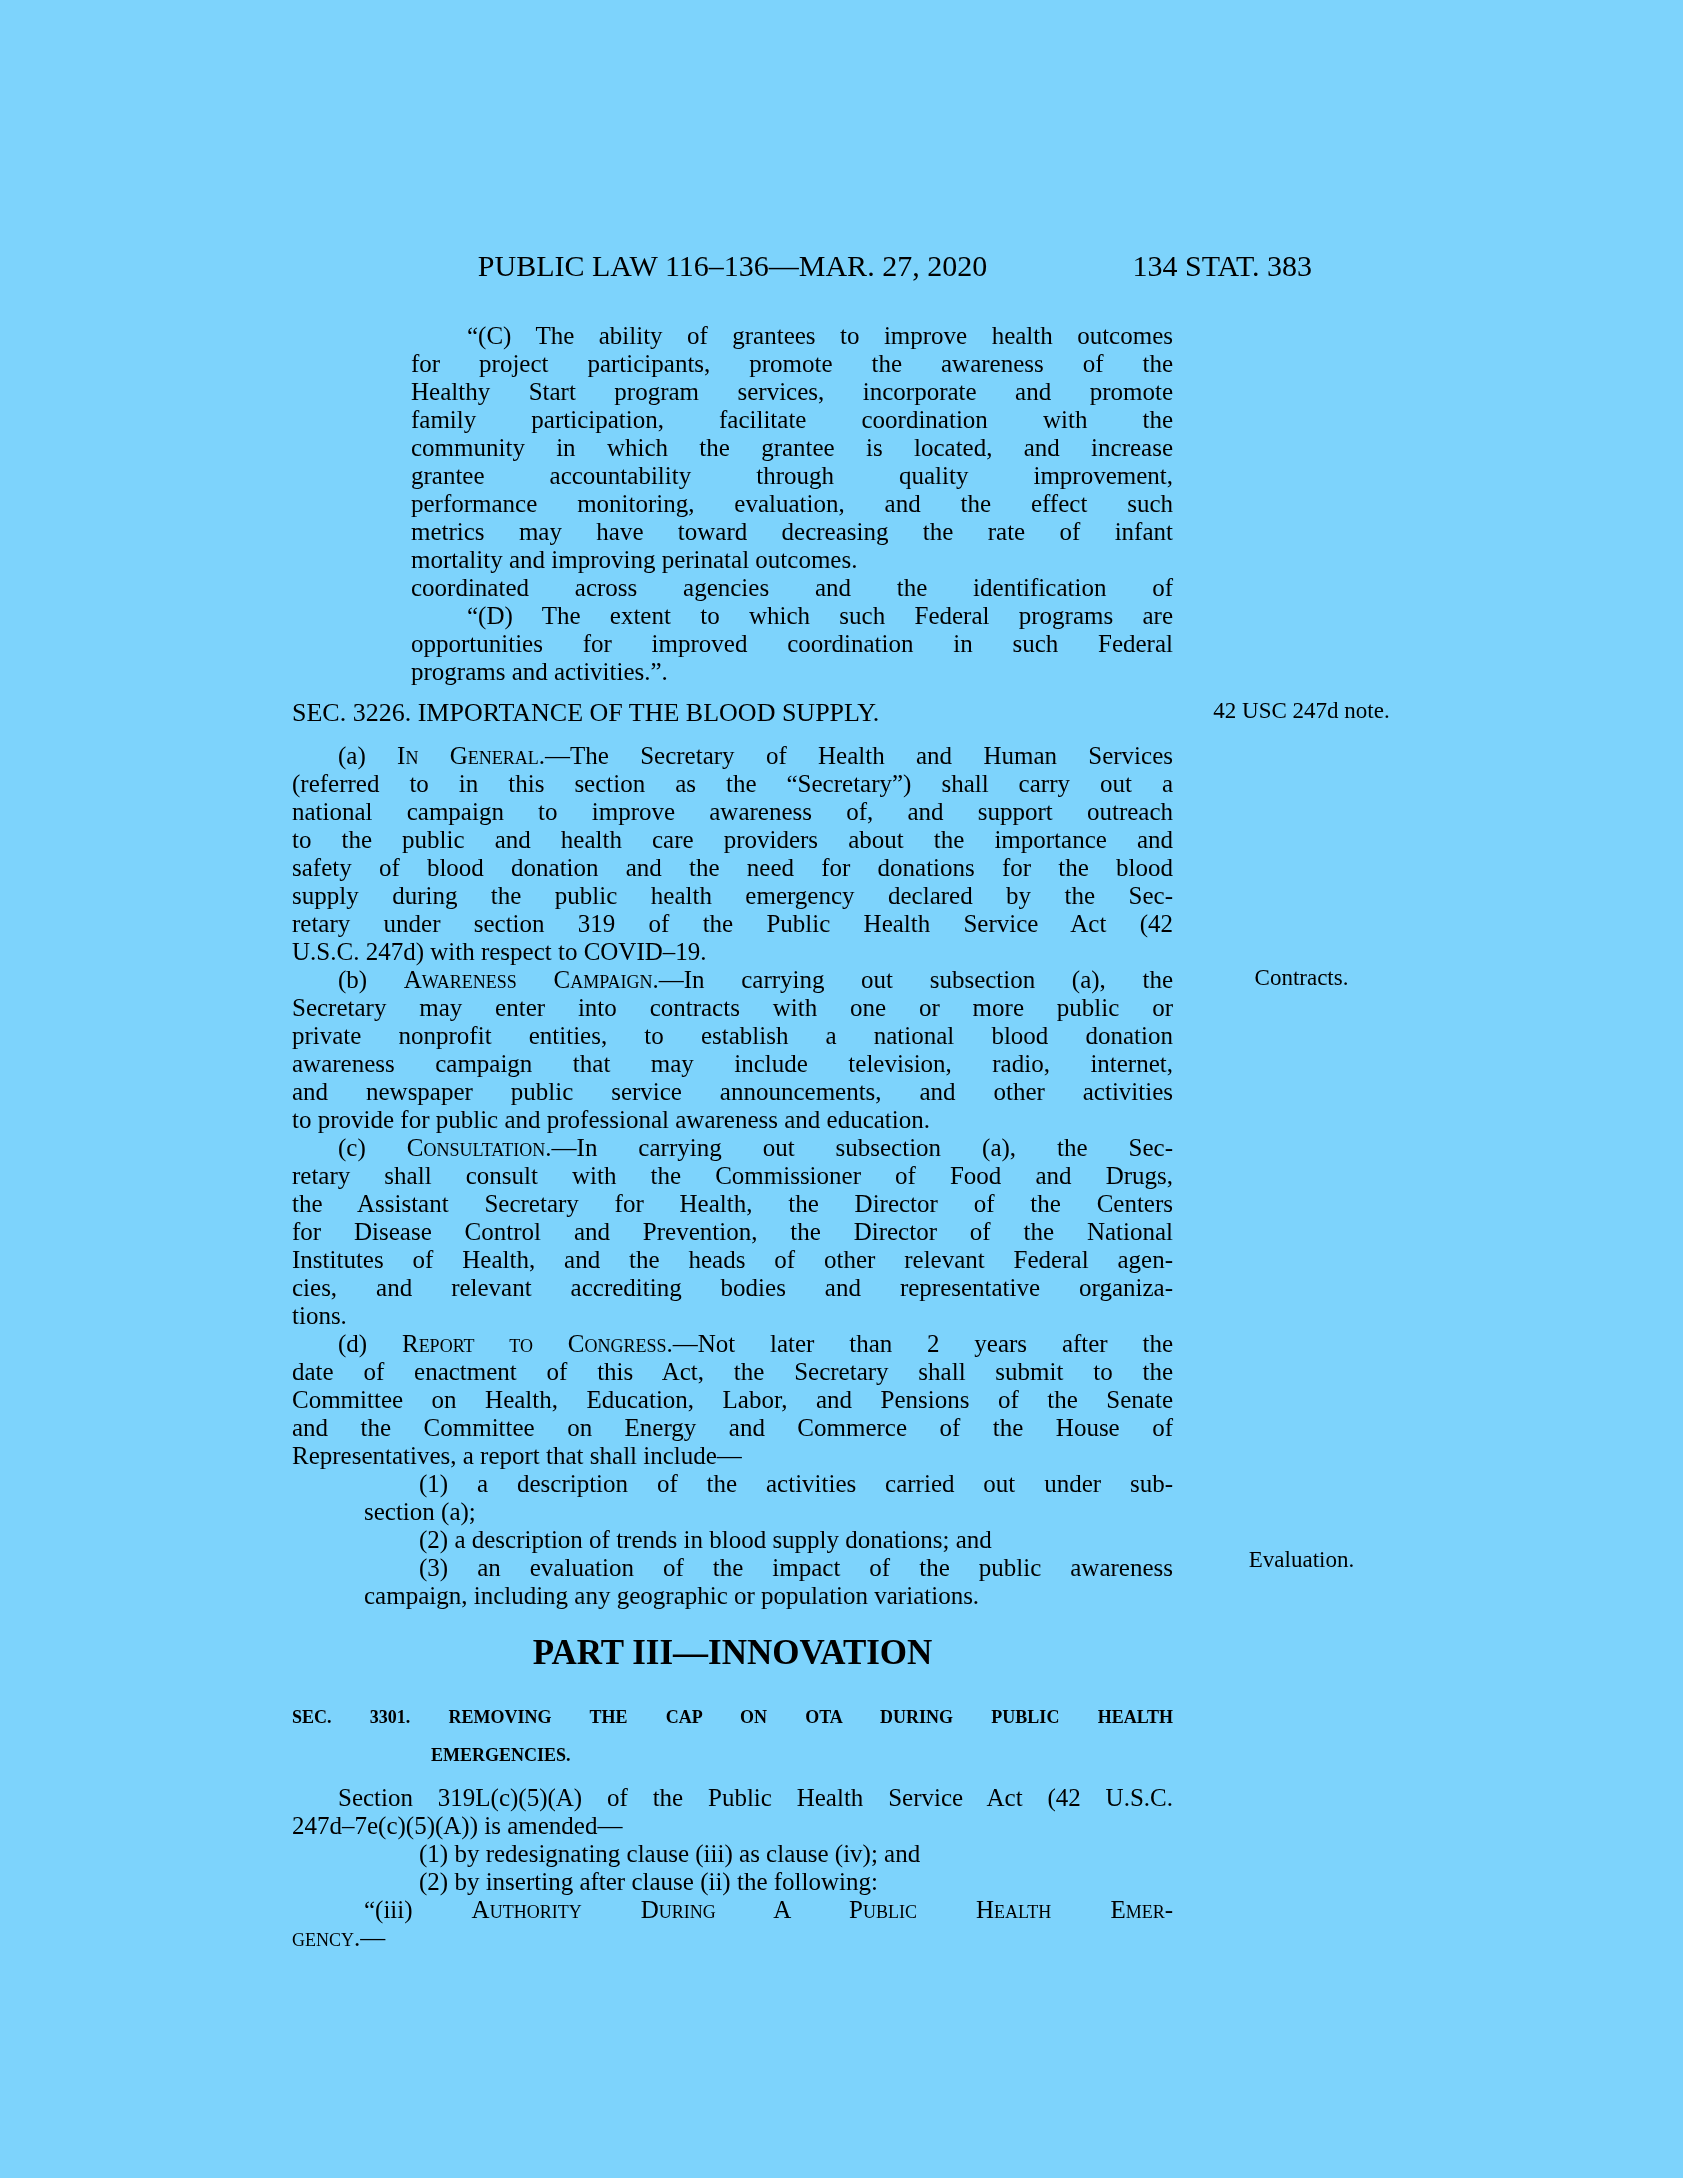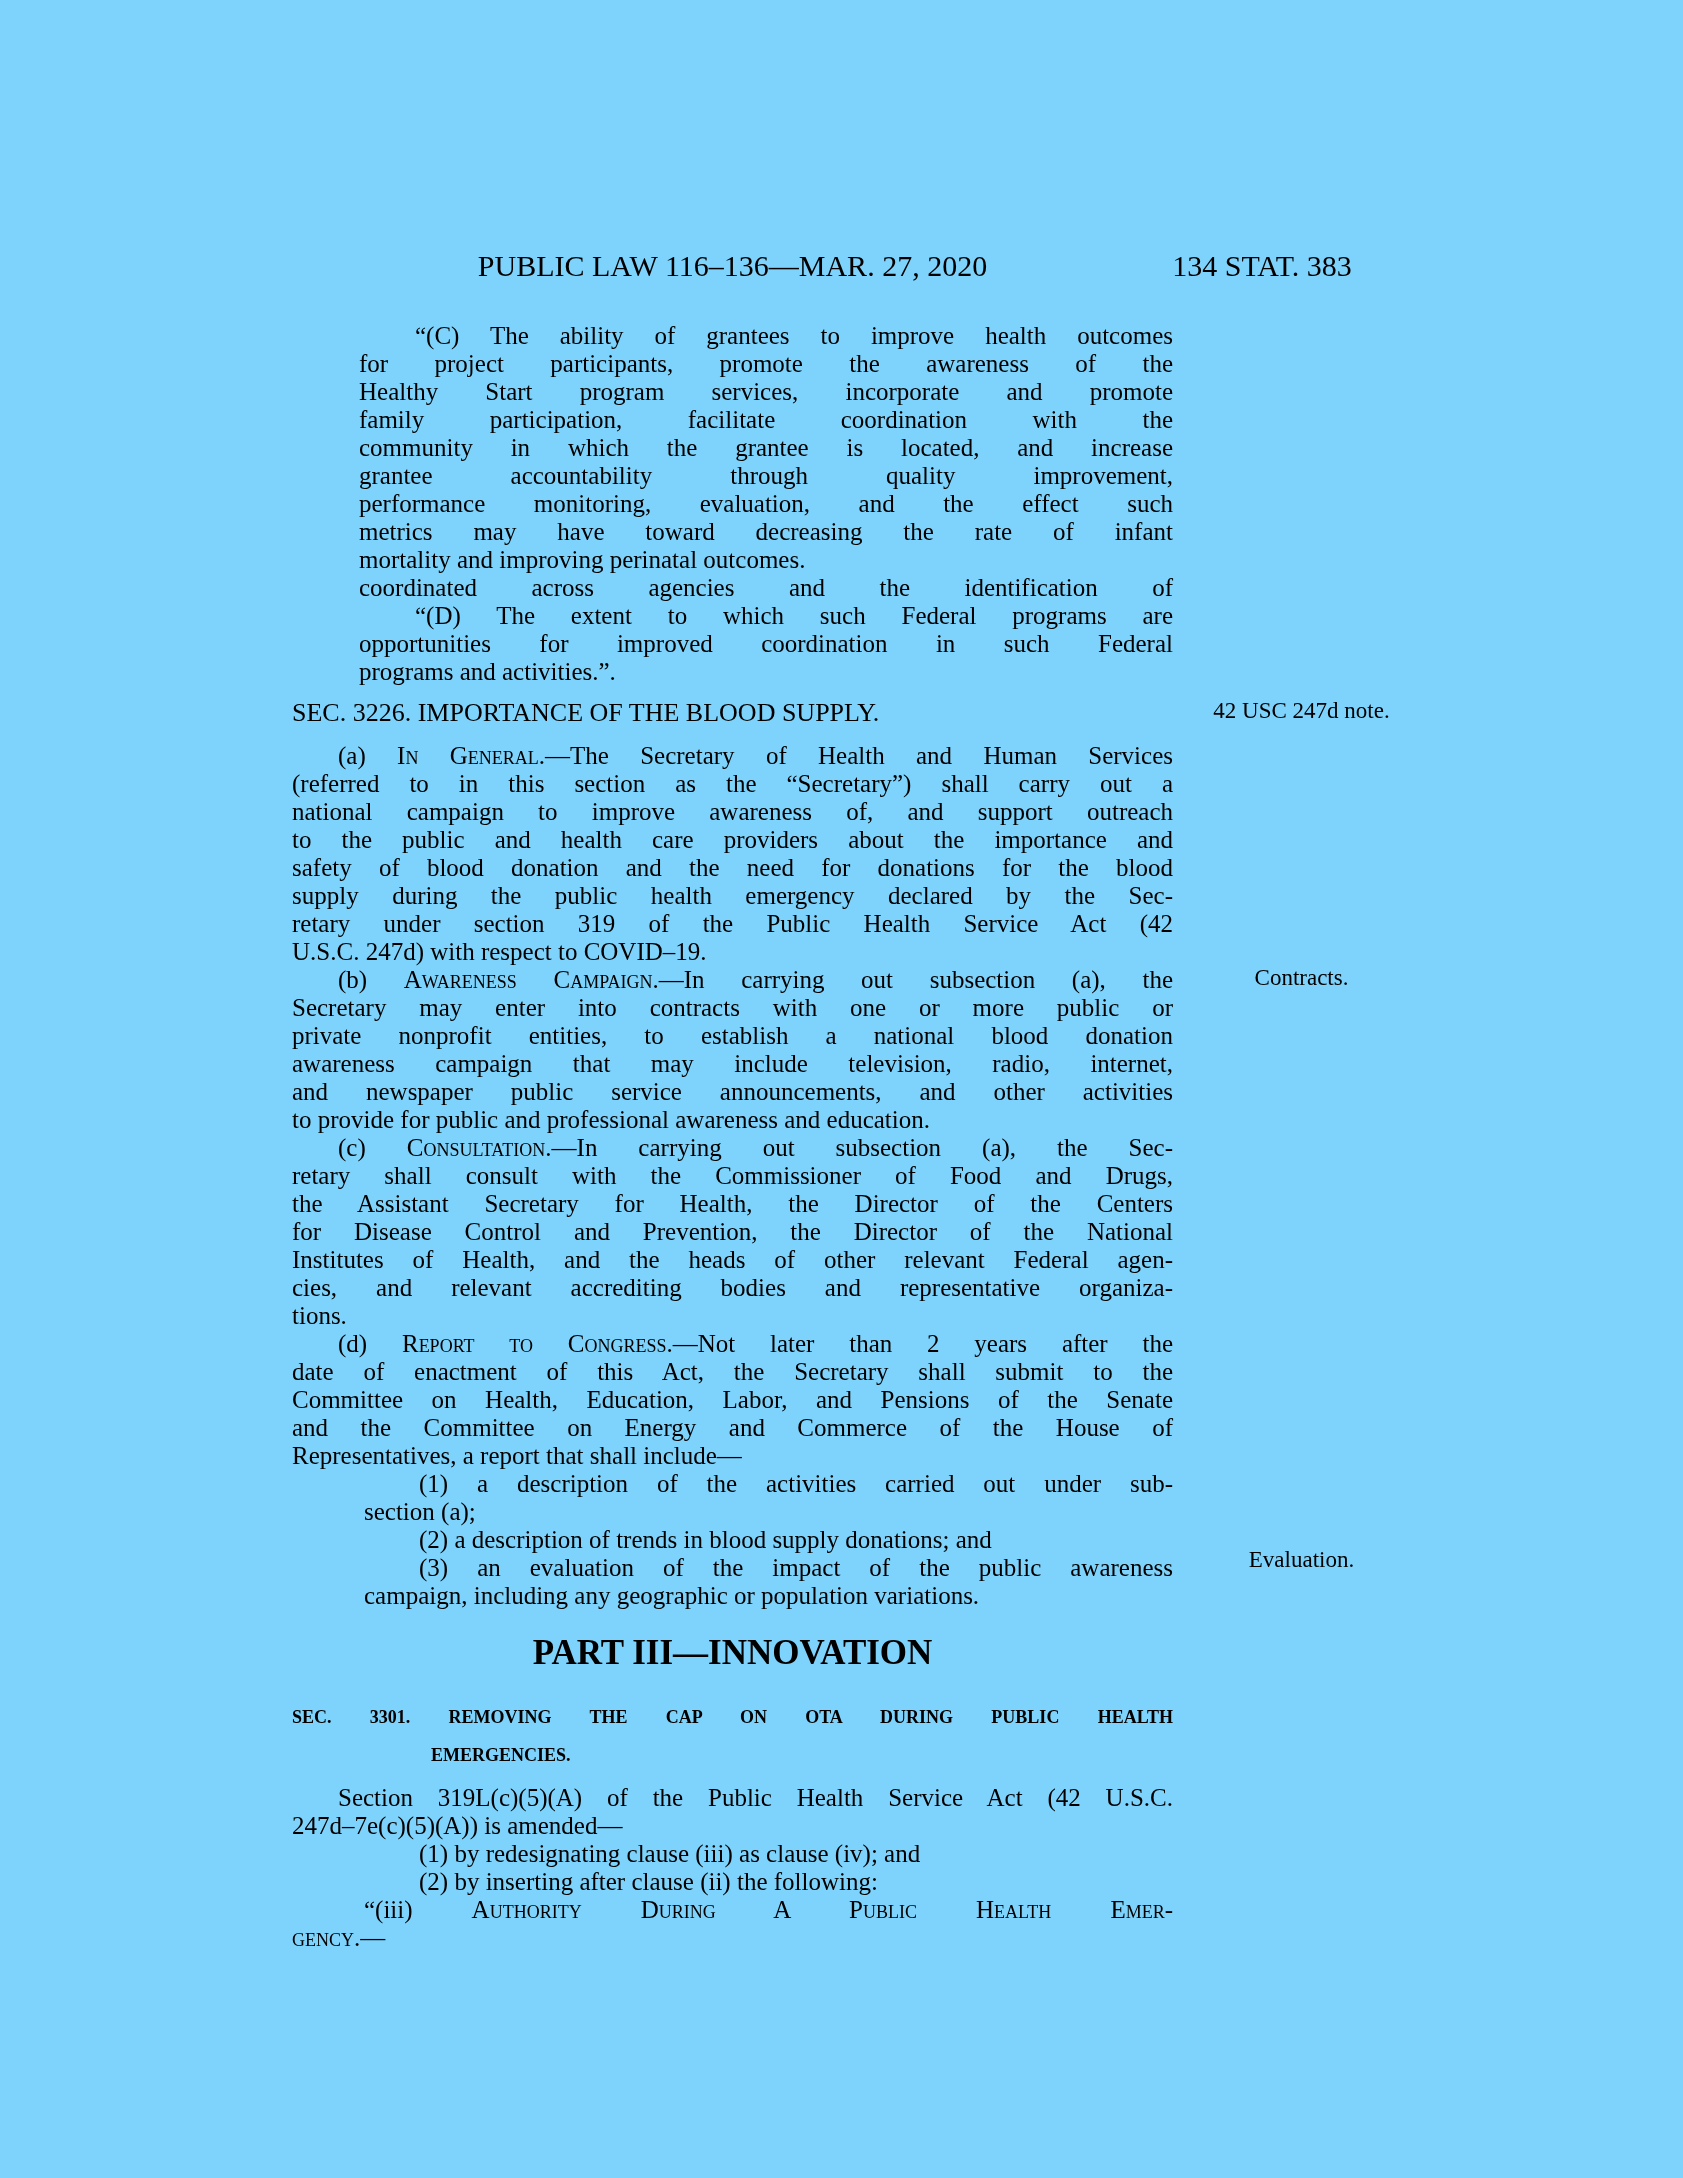--- a/index.html
+++ b/index.html
@@ -6,32 +6,32 @@
   .page {
     position:relative; width:1683px; height:2178px; background:#7dd3fc;
     font-family:"Liberation Serif","DejaVu Serif",serif; color:#000;
     overflow:hidden;
   }
   .header-title {
     position:absolute; top:249px; left:292px; width:881px;
     font-size:30px; text-align:center; white-space:nowrap;
   }
   .header-stat {
-    position:absolute; top:249px; left:1148px; width:228px;
-    font-size:30px; text-align:center; white-space:nowrap;
+    position:absolute; top:249px; left:1084px; width:228px;
+    font-size:30px; text-align:right; white-space:nowrap;
   }
   .column {
     position:absolute; left:292px; top:322px; width:881px;
     font-size:25px; line-height:28px;
   }
   .tl { text-align:justify; text-align-last:justify; }
   .tl.last { text-align-last:left; }
   .sc { font-variant:small-caps; }
 
-  .quoted { margin-left:67px; }
+  .quoted { margin-left:119px; }
   .quoted .tl.first { text-indent:56px; }
 
   .body .tl.first { text-indent:46px; }
 
   .numbered { margin-left:72px; }
   .numbered .tl.first { text-indent:55px; }
 
   .clause { }
   .clause .tl.first { text-indent:72px; }
 

